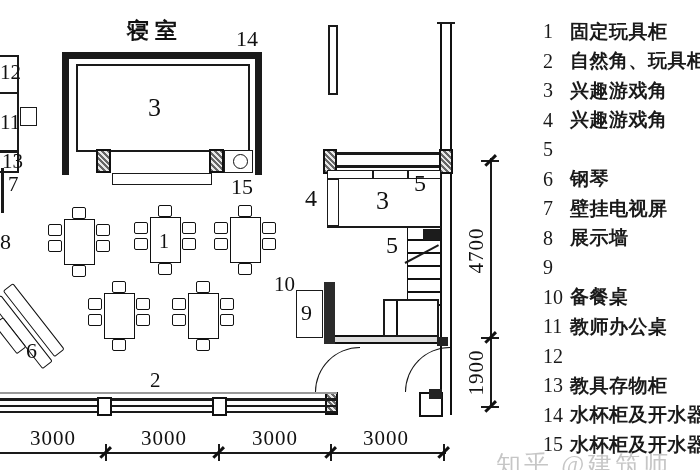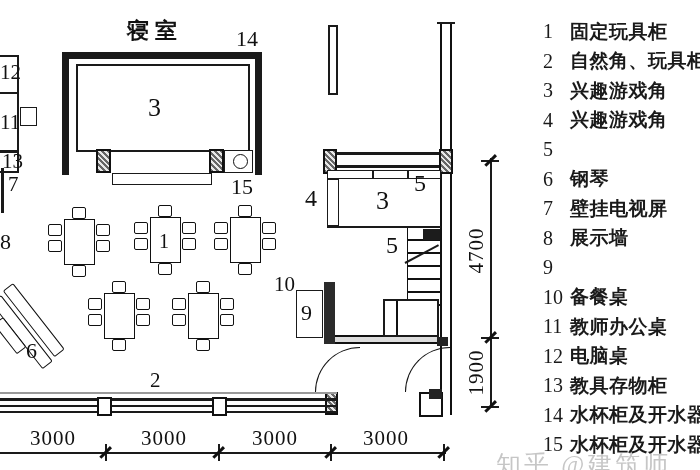--- a/index.html
+++ b/index.html
@@ -231,21 +231,20 @@
     <div class="row">
         <span class="num">10</span>
         <span class="txt">备餐桌</span>
       </div>
     <div class="row">
         <span class="num">11</span>
         <span class="txt">教师办公桌</span>
       </div>
     <div class="row">
         <span class="num">12</span>
-        <span class="txt">电脑桌</span>
       </div>
     <div class="row">
         <span class="num">13</span>
         <span class="txt">教具存物柜</span>
       </div>
     <div class="row">
         <span class="num">14</span>
         <span class="txt">水杯柜及开水器</span>
       </div>
     <div class="row">

